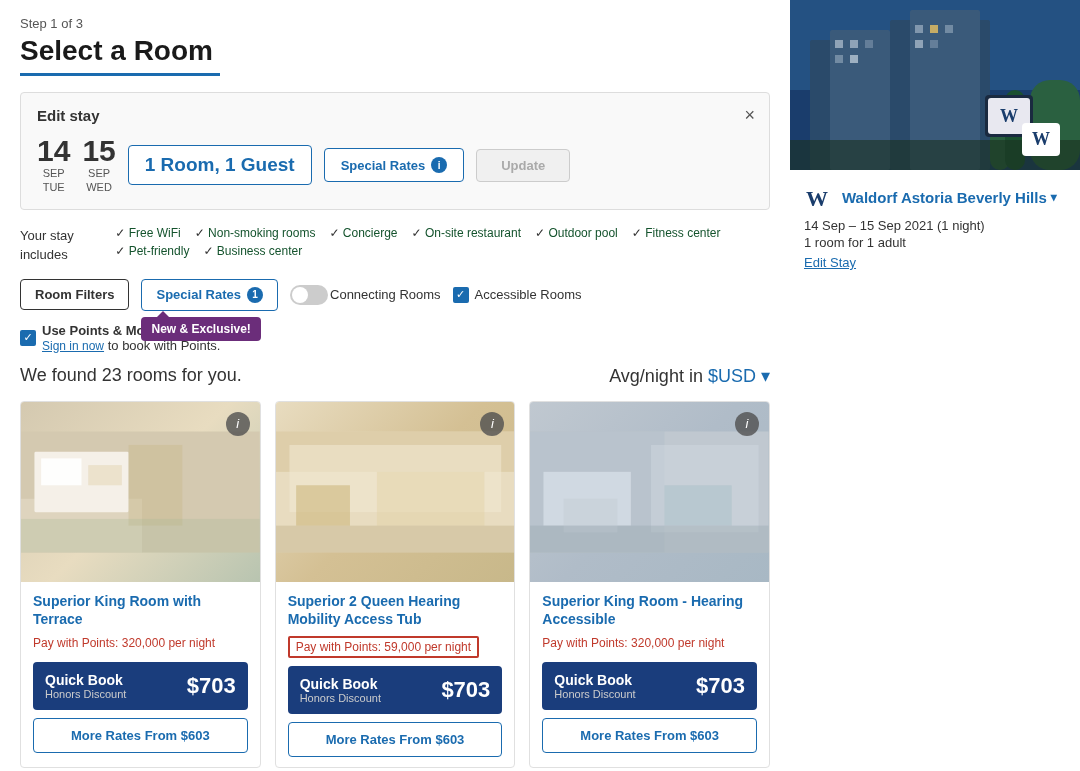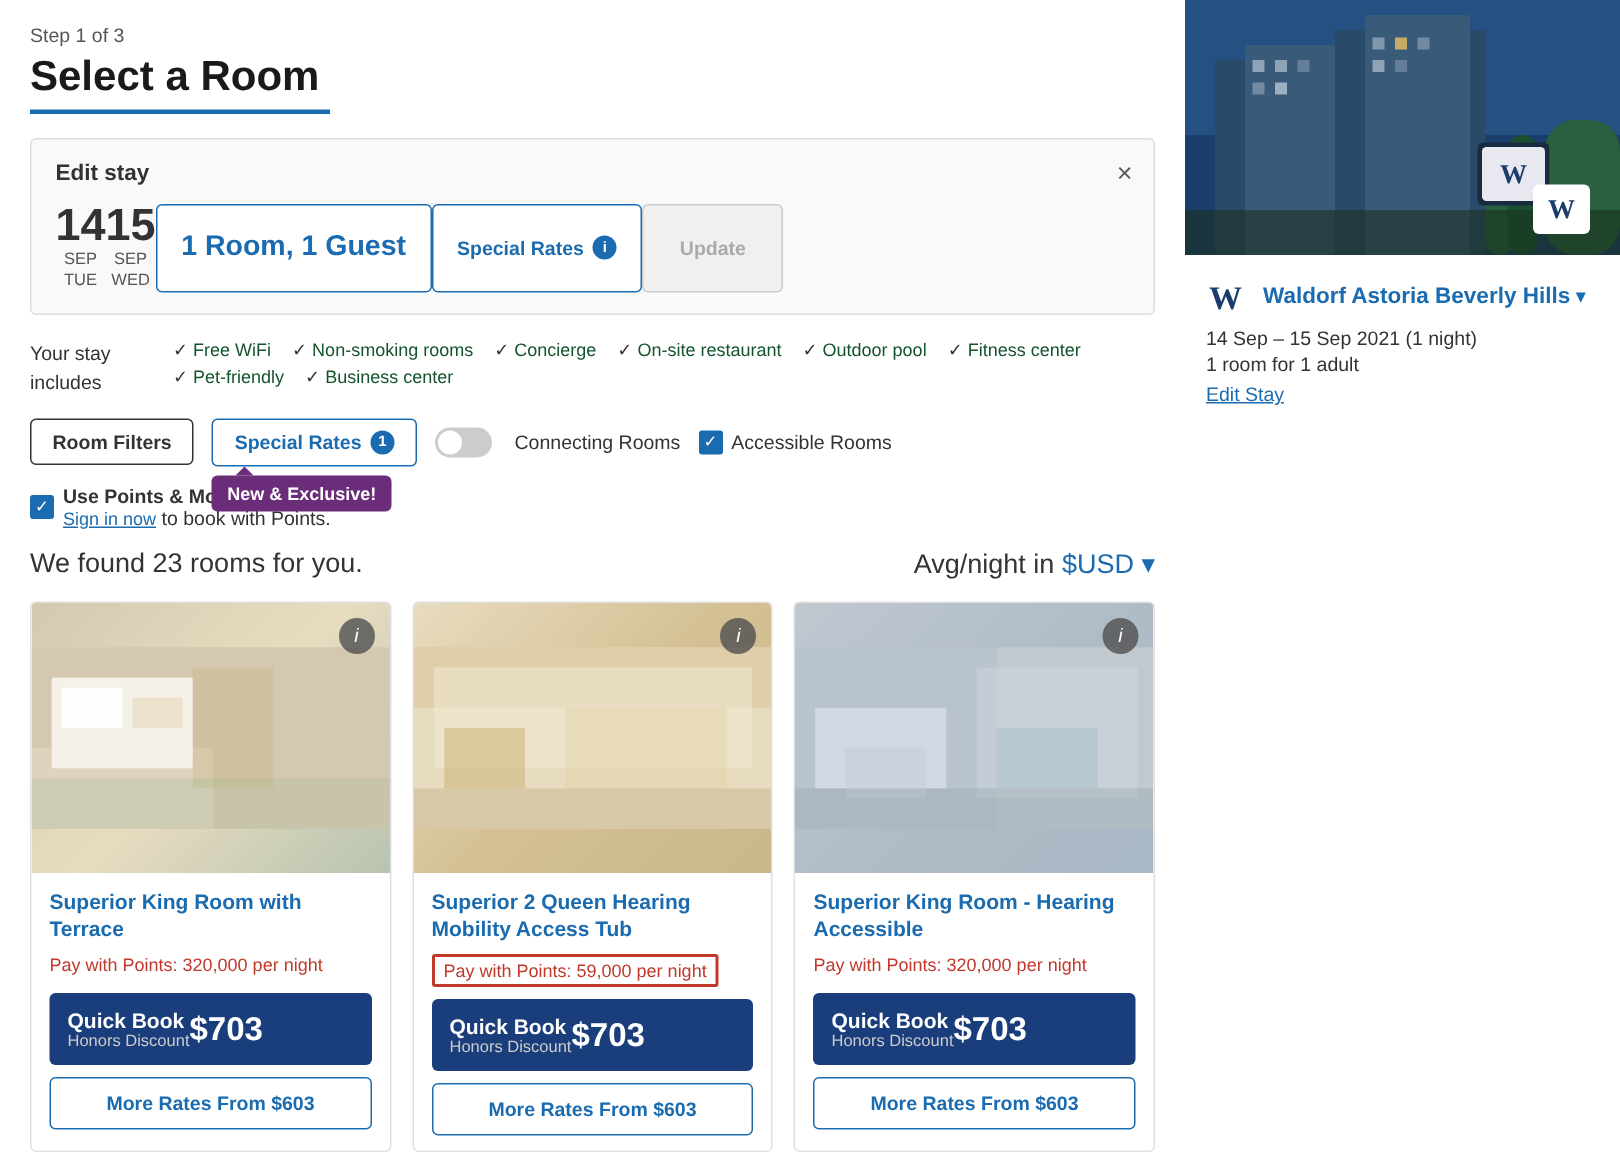--- a/index.html
+++ b/index.html
@@ -11,21 +11,21 @@
 
     
     .step-label { font-size: 13px; color: #555; margin-bottom: 4px; }
     .page-title { font-size: 28px; font-weight: bold; color: #1a1a1a; margin-bottom: 6px; }
     .title-underline { height: 3px; width: 200px; background: #1a6baf; margin-bottom: 16px; }
 
     
     .edit-stay-box { border: 1px solid #ddd; border-radius: 4px; padding: 14px 16px; background: #f9f9f9; position: relative; margin-bottom: 16px; }
     .edit-stay-title { font-weight: bold; font-size: 15px; margin-bottom: 12px; }
     .close-btn { position: absolute; top: 12px; right: 14px; font-size: 18px; cursor: pointer; color: #555; background: none; border: none; }
-    .date-row { display: flex; gap: 0; }
+    .date-row { display: flex; align-items: center; gap: 12px; }
     .date-block { text-align: center; }
     .date-num { font-size: 30px; font-weight: bold; line-height: 1; }
     .date-sub { font-size: 11px; color: #555; line-height: 1.3; text-transform: uppercase; }
     .rooms-btn { border: 1px solid #1a6baf; color: #1a6baf; background: #fff; padding: 8px 16px; border-radius: 4px; cursor: pointer; font-size: 19px; font-weight: bold; }
     .special-rates-btn { border: 1px solid #1a6baf; color: #1a6baf; background: #fff; padding: 8px 16px; border-radius: 4px; cursor: pointer; font-size: 13px; font-weight: bold; display: flex; align-items: center; gap: 6px; }
     .info-badge { background: #1a6baf; color: #fff; border-radius: 50%; width: 16px; height: 16px; font-size: 10px; display: flex; align-items: center; justify-content: center; }
     .update-btn { border: 1px solid #ccc; color: #aaa; background: #f0f0f0; padding: 8px 24px; border-radius: 4px; cursor: not-allowed; font-size: 13px; font-weight: bold; }
 
     
     .stay-includes { display: flex; gap: 10px; margin-bottom: 14px; align-items: flex-start; }
@@ -33,21 +33,21 @@
     .amenities { display: flex; flex-wrap: wrap; gap: 4px 14px; font-size: 12px; color: #14532d; }
     .amenity-item { white-space: nowrap; }
     .amenity-item::before { content: "✓ "; color: #333; }
 
     
     .filters-row { display: flex; align-items: center; gap: 12px; margin-bottom: 12px; flex-wrap: wrap; }
     .filter-btn { border: 1px solid #333; background: #fff; color: #333; padding: 7px 14px; border-radius: 4px; cursor: pointer; font-size: 13px; font-weight: bold; }
     .special-filter-btn { display: flex; align-items: center; gap: 6px; border: 1px solid #1a6baf; background: #fff; color: #1a6baf; padding: 7px 14px; border-radius: 4px; cursor: pointer; font-size: 13px; font-weight: bold; position: relative; }
     .new-exclusive-tooltip { position: absolute; top: 38px; left: 0; background: #6b2d7a; color: #fff; font-size: 12px; font-weight: bold; padding: 5px 10px; border-radius: 4px; white-space: nowrap; z-index: 10; }
     .new-exclusive-tooltip::before { content: ""; position: absolute; top: -6px; left: 16px; border-left: 6px solid transparent; border-right: 6px solid transparent; border-bottom: 6px solid #6b2d7a; }
-    .connecting-wrap { display: flex; align-items: center; gap: 15px; font-size: 13px; text-align: right; }
+    .connecting-wrap { display: flex; align-items: center; gap: 2px; font-size: 13px; text-align: right; }
     .toggle-switch { width: 38px; height: 20px; background: #ccc; border-radius: 10px; position: relative; cursor: pointer; }
     .toggle-knob { width: 16px; height: 16px; background: #fff; border-radius: 50%; position: absolute; top: 2px; left: 2px; transition: left 0.2s; }
     .accessible-wrap { display: flex; align-items: center; gap: 6px; font-size: 13px; }
     .checkbox { width: 16px; height: 16px; background: #1a6baf; border-radius: 2px; display: flex; align-items: center; justify-content: center; color: #fff; font-size: 11px; cursor: pointer; }
     .points-wrap { display: flex; align-items: center; gap: 6px; font-size: 13px; }
     .points-label { font-weight: bold; }
     .sign-in-link { color: #1a6baf; text-decoration: underline; cursor: pointer; font-size: 12px; }
 
     
     .results-row { display: flex; justify-content: space-between; align-items: center; margin-bottom: 14px; font-size: 18px; }
@@ -56,21 +56,21 @@
     
     .rooms-grid { display: grid; grid-template-columns: repeat(3, 1fr); gap: 0 14px; }
     .room-card { border: 1px solid #e0e0e0; border-radius: 4px; overflow: hidden; }
     .room-img-wrap { position: relative; height: 180px; background: #ccc; overflow: hidden; }
     .room-img-placeholder { width: 100%; height: 100%; display: flex; align-items: center; justify-content: center; font-size: 12px; color: #888; }
     .info-circle { position: absolute; top: 10px; right: 10px; width: 24px; height: 24px; background: rgba(80,80,80,0.8); border-radius: 50%; color: #fff; font-size: 13px; font-style: italic; display: flex; align-items: center; justify-content: center; cursor: pointer; }
     .room-card-body { padding: 10px 12px; }
     .room-name { color: #1a6baf; font-size: 14px; font-weight: bold; margin-bottom: 6px; line-height: 1.3; min-height: 38px; }
     .pay-with-points { color: #c0392b; font-size: 12px; margin-bottom: 8px; min-height: 18px; }
     .pay-with-points.highlighted { border: 2px solid #c0392b; display: inline-block; padding: 2px 6px; border-radius: 2px; }
-    .quick-book-btn { background: #1a3d7c; color: #fff; padding: 10px 12px; border-radius: 4px; display: flex; justify-content: flex-start; align-items: center; margin-bottom: 8px; cursor: pointer; }
+    .quick-book-btn { background: #1a3d7c; color: #fff; padding: 10px 12px; border-radius: 4px; display: flex; justify-content: space-between; align-items: center; margin-bottom: 8px; cursor: pointer; }
     .qb-left .qb-title { font-weight: bold; font-size: 14px; }
     .qb-left .qb-sub { font-size: 11px; color: #ccc; }
     .qb-price { font-size: 22px; font-weight: bold; }
     .more-rates-btn { border: 1.5px solid #1a6baf; color: #1a6baf; background: #fff; padding: 9px; border-radius: 4px; text-align: center; font-weight: bold; font-size: 13px; cursor: pointer; width: 100%; }
     .hotel-image-placeholder { width: 100%; height: 170px; background: linear-gradient(135deg, #3a7, #16a085, #1a3d6c); display: flex; align-items: center; justify-content: center; position: relative; overflow: hidden; }
     .right-info { padding: 12px 14px; }
     .hotel-logo-row { display: flex; align-items: center; gap: 8px; margin-bottom: 6px; }
     .hotel-name-link { color: #1a6baf; font-size: 15px; font-weight: bold; text-decoration: none; cursor: pointer; display: flex; align-items: center; gap: 4px; }
     .hotel-dates { font-size: 13px; color: #333; margin-bottom: 2px; }
     .hotel-room-info { font-size: 13px; color: #333; margin-bottom: 4px; }

